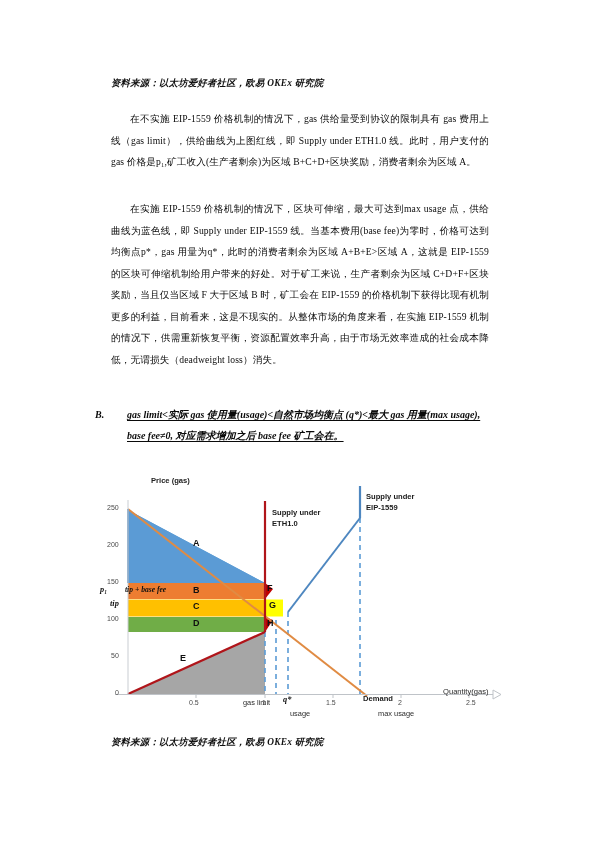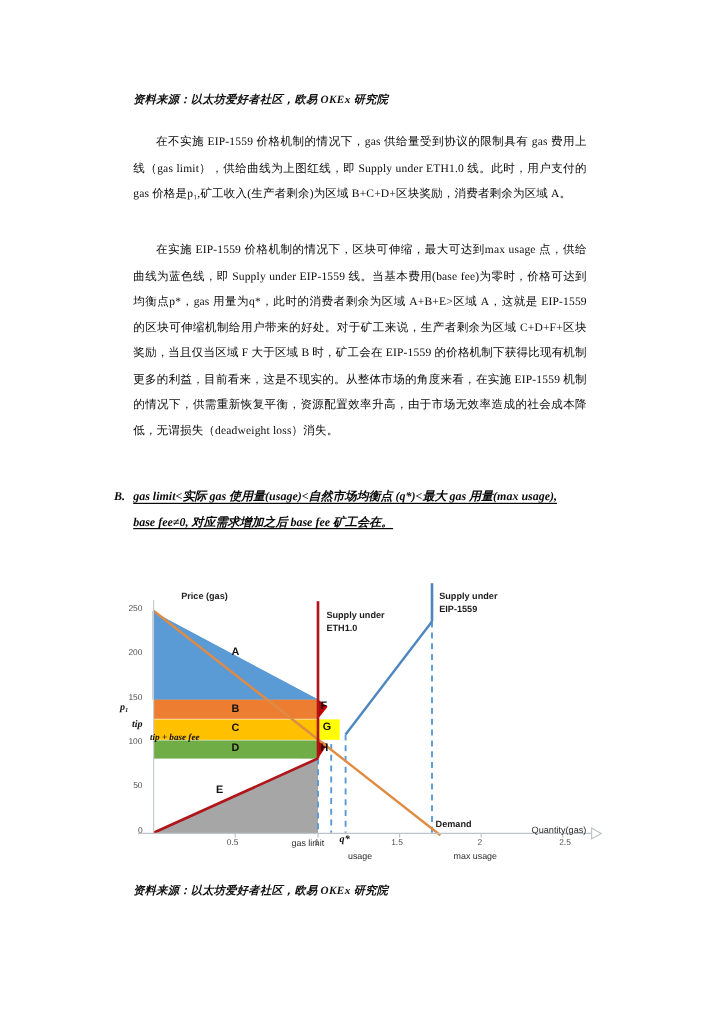--- a/index.html
+++ b/index.html
@@ -49,21 +49,21 @@
     top:404px;
     width:400px;
     font-family:"Liberation Serif", serif;
     font-style:italic;
     font-weight:bold;
     font-size:10px;
     line-height:21px;
     color:#0a0a0a;
   }
   .heading-block .marker{position:absolute;left:0;top:0;}
-  .heading-block .htext{margin-left:16px;}
+  .heading-block .htext{margin-left:32px;}
   .heading-block .htext span{
     text-decoration:underline;
     text-underline-offset:2px;
   }
 
   
   .chart{
     position:absolute;
     left:95px; top:470px;
     width:420px; height:255px;
@@ -178,21 +178,21 @@
 
       <g stroke="#BFC3C8" stroke-width="1">
         <line x1="101" y1="224.5" x2="101" y2="228"></line>
         <line x1="170" y1="224.5" x2="170" y2="228"></line>
         <line x1="238" y1="224.5" x2="238" y2="228"></line>
         <line x1="306" y1="224.5" x2="306" y2="228"></line>
         <line x1="374" y1="224.5" x2="374" y2="228"></line>
       </g>
     </svg>
 
-    <div class="lbl axis-title" style="left:14px;top:22px;padding-left:42px;">Price (gas)</div>
+    <div class="lbl axis-title" style="left:14px;top:6px;padding-left:42px;">Price (gas)</div>
     <div class="lbl xname" style="left:348px;top:217px;">Quantity(gas)</div>
 
     <div class="lbl tick" style="left:12px;top:34px;">250</div>
     <div class="lbl tick" style="left:12px;top:71px;">200</div>
     <div class="lbl tick" style="left:12px;top:108px;">150</div>
     <div class="lbl tick" style="left:12px;top:145px;">100</div>
     <div class="lbl tick" style="left:16px;top:182px;">50</div>
     <div class="lbl tick" style="left:20px;top:219px;">0</div>
 
     <div class="lbl tick" style="left:94px;top:229px;">0.5</div>
@@ -200,26 +200,26 @@
     <div class="lbl tick" style="left:231px;top:229px;">1.5</div>
     <div class="lbl tick" style="left:303px;top:229px;">2</div>
     <div class="lbl tick" style="left:371px;top:229px;">2.5</div>
 
     <div class="lbl" style="left:148px;top:228px;text-align:right;">gas limit</div>
     <div class="lbl" style="left:155px;top:239px;padding-left:40px;">usage</div>
     <div class="lbl mathit" style="left:188px;top:225px;">q*</div>
     <div class="lbl" style="left:283px;top:239px;text-align:right;">max usage</div>
 
     <div class="lbl mathit" style="left:5px;top:115px;">p₁</div>
-    <div class="lbl mathit" style="left:-18px;top:140px;font-size:7.6px;padding-left:48px;">tip + base fee</div>
+    <div class="lbl mathit" style="left:-18px;top:115px;font-size:7.6px;padding-left:48px;">tip + base fee</div>
     <div class="lbl mathit" style="left:15px;top:129px;">tip</div>
 
     <div class="lbl series" style="left:177px;top:38px;width:52px;white-space:normal;">Supply under ETH1.0</div>
     <div class="lbl series" style="left:271px;top:22px;width:56px;white-space:normal;">Supply under EIP-1559</div>
-    <div class="lbl series" style="left:268px;top:212px;text-align:center;">Demand</div>
+    <div class="lbl series" style="left:268px;top:224px;text-align:center;">Demand</div>
 
     <div class="lbl region" style="left:98px;top:68px;">A</div>
     <div class="lbl region" style="left:98px;top:115px;">B</div>
     <div class="lbl region" style="left:98px;top:131px;">C</div>
     <div class="lbl region" style="left:98px;top:148px;">D</div>
     <div class="lbl region" style="left:85px;top:183px;">E</div>
     <div class="lbl region" style="left:172px;top:113px;">F</div>
     <div class="lbl region" style="left:174px;top:130px;">G</div>
     <div class="lbl region" style="left:172px;top:148px;">H</div>
   </div>

